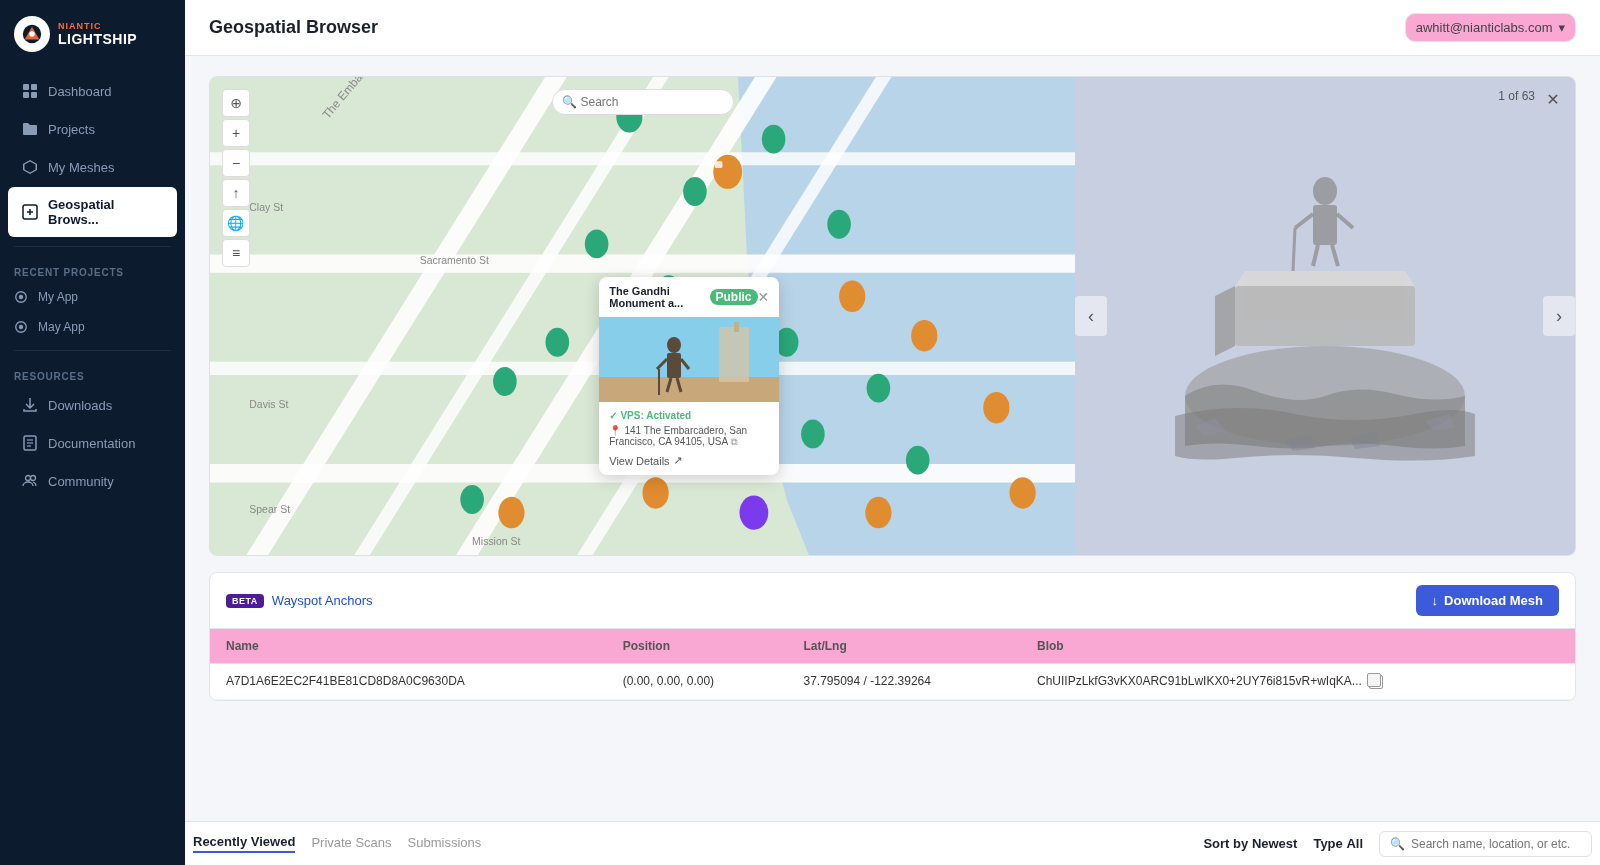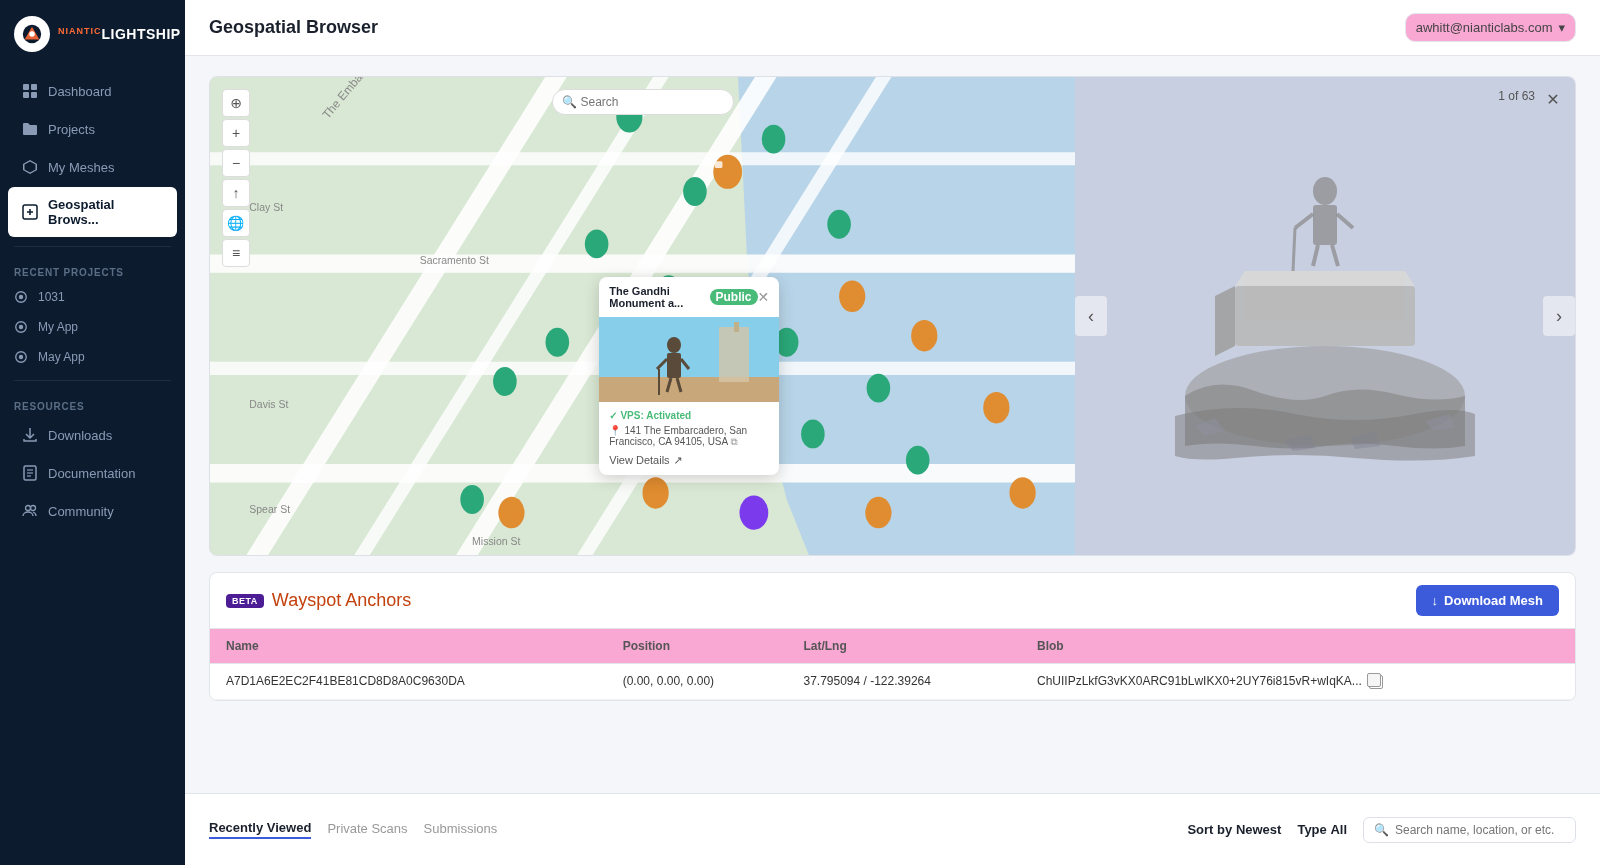--- a/index.html
+++ b/index.html
@@ -25,21 +25,21 @@
     .logo-icon {
       width: 36px;
       height: 36px;
       background: #fff;
       border-radius: 50%;
       display: flex; align-items: center; justify-content: center;
       overflow: hidden;
       flex-shrink: 0;
     }
     .logo-icon svg { width: 22px; height: 22px; }
-    .logo-text { display: flex; flex-direction: row; }
+    .logo-text { display: flex; flex-direction: column; }
     .logo-niantic { font-size: 9px; color: #ff6b35; font-weight: 700; letter-spacing: 1px; text-transform: uppercase; }
     .logo-lightship { font-size: 14px; font-weight: 700; color: #fff; letter-spacing: 0.5px; }
 
     .nav-item {
       display: flex; align-items: center; gap: 10px;
       padding: 10px 14px;
       color: #8a9bb5;
       font-size: 13px;
       cursor: pointer;
       border-radius: 6px;
@@ -171,21 +171,21 @@
       color: #fff;
       border-radius: 10px;
       padding: 1px 6px;
       font-weight: 600;
     }
     .popup-close { font-size: 14px; color: #999; cursor: pointer; }
     .popup-info { padding: 8px 10px; }
     .popup-vps { font-size: 10px; color: #48bb78; font-weight: 600; margin-bottom: 4px; }
     .popup-addr { font-size: 10px; color: #555; margin-bottom: 6px; }
     .popup-link {
-      font-size: 11px; color: #555; display: flex; align-items: flex-start; gap: 4px;
+      font-size: 11px; color: #555; display: flex; align-items: center; gap: 4px;
       cursor: pointer;
     }
 
     
     .preview-panel {
       width: 500px;
       background: #c8cfe0;
       position: relative;
       display: flex;
       align-items: center;
@@ -239,21 +239,21 @@
       display: flex; align-items: center; gap: 8px;
     }
     .beta-badge {
       font-size: 9px; font-weight: 700;
       background: #4c1d95;
       color: #fff;
       border-radius: 4px;
       padding: 2px 6px;
       letter-spacing: 0.5px;
     }
-    .wayspot-label { font-size: 18px; color: #c2410c; font-weight: 500; }
+    .wayspot-label { font-size: 13px; color: #1d4ed8; font-weight: 500; }
     .download-mesh-btn {
       background: #3b5bdb;
       color: #fff;
       border: none;
       border-radius: 6px;
       padding: 8px 16px;
       font-size: 13px;
       font-weight: 600;
       cursor: pointer;
       display: flex; align-items: center; gap: 6px;
@@ -292,22 +292,22 @@
       width: 100%; height: 100%;
       border: 1px solid #999;
       border-radius: 2px;
       background: #f5f5f5;
     }
 
     
     .bottom-bar {
       background: #fff;
       border-top: 1px solid #e2e6ea;
-      padding: 0 24px;
-      height: 72px;
+      padding: 0 8px;
+      height: 44px;
       display: flex;
       align-items: center;
       justify-content: space-between;
       flex-shrink: 0;
     }
     .bottom-tabs {
       display: flex; gap: 16px; align-items: center;
     }
     .bottom-tab {
       font-size: 13px;
@@ -399,27 +399,20 @@
         <rect x="1" y="1" width="14" height="14" rx="2" fill="none" stroke="currentColor" stroke-width="1.5"></rect>
         <path d="M5 8h6M8 5v6" stroke="currentColor" stroke-width="1.5"></path>
       </svg>
     <span>Geospatial Brows...</span>
   </div>
 
   <hr class="sidebar-divider">
 
   <div class="sidebar-section-label">Recent Projects</div>
 
-  <div class="recent-project">
-    <svg width="14" height="14" viewBox="0 0 16 16" fill="#8a9bb5">
-        <circle cx="8" cy="8" r="6" stroke="#8a9bb5" stroke-width="1.5" fill="none"></circle>
-        <circle cx="8" cy="8" r="2.5" fill="#8a9bb5"></circle>
-      </svg>
-    <span>1031</span>
-  </div>
   <div class="recent-project">
     <svg width="14" height="14" viewBox="0 0 16 16" fill="#8a9bb5">
         <circle cx="8" cy="8" r="6" stroke="#8a9bb5" stroke-width="1.5" fill="none"></circle>
         <circle cx="8" cy="8" r="2.5" fill="#8a9bb5"></circle>
       </svg>
     <span>My App</span>
   </div>
   <div class="recent-project">
     <svg width="14" height="14" viewBox="0 0 16 16" fill="#8a9bb5">
         <circle cx="8" cy="8" r="6" stroke="#8a9bb5" stroke-width="1.5" fill="none"></circle>

